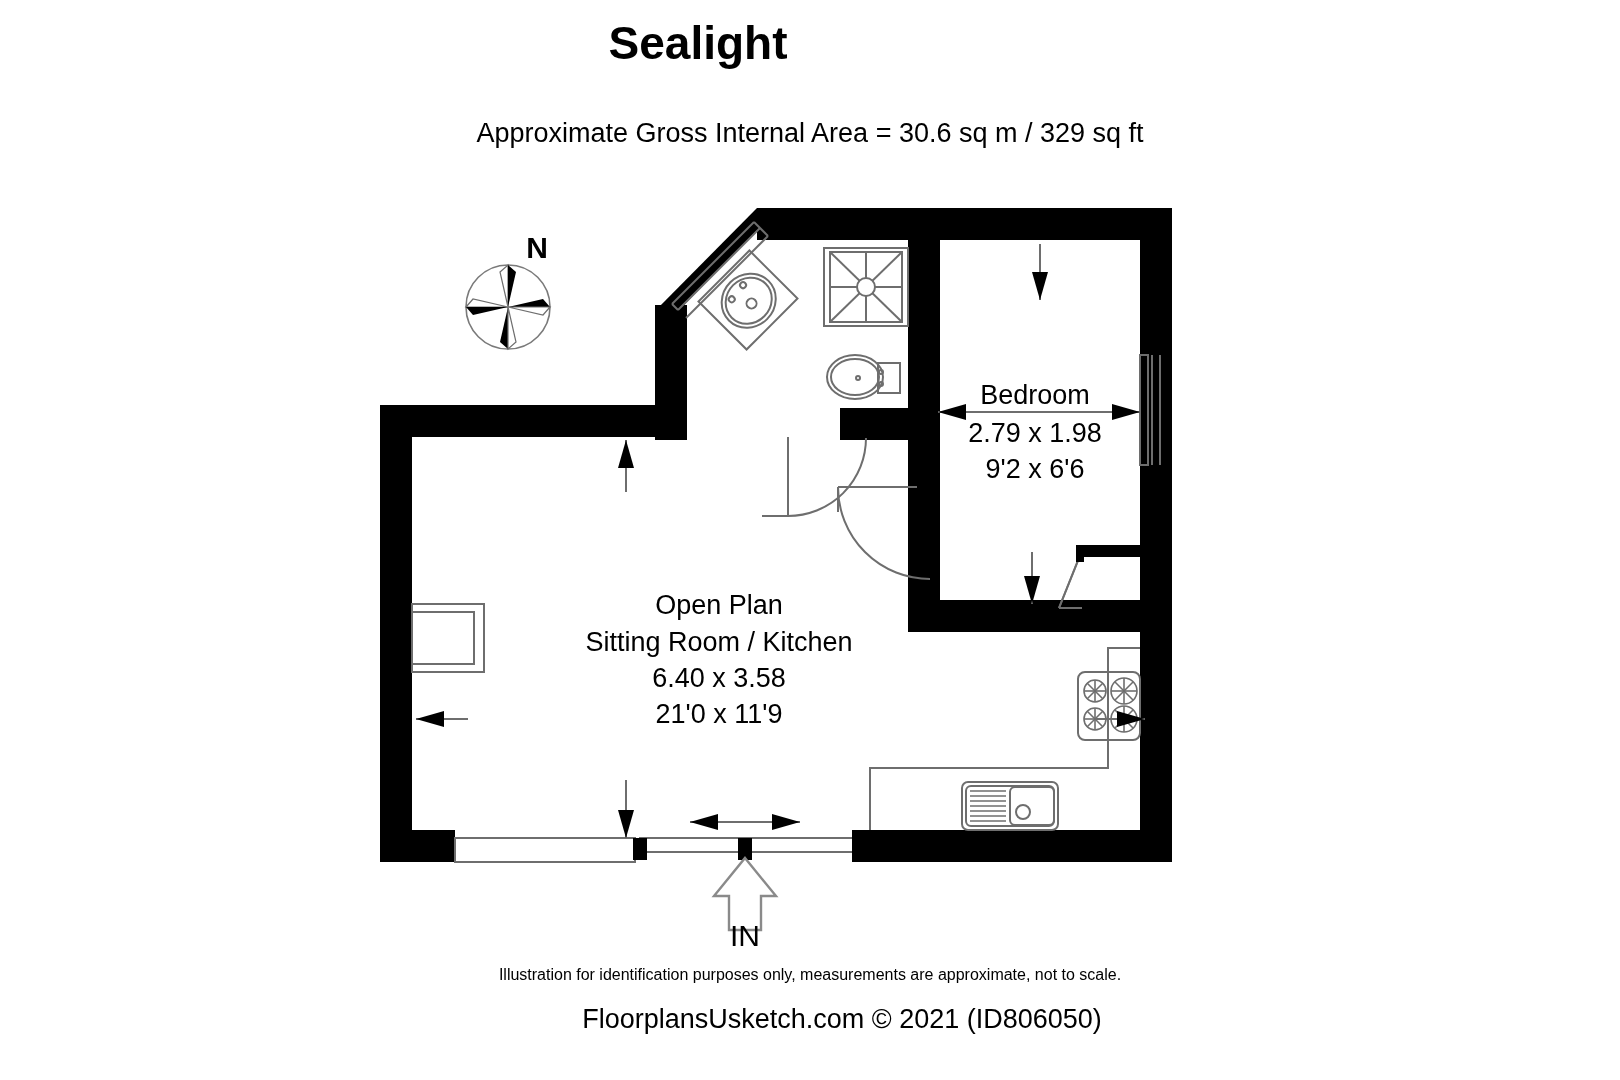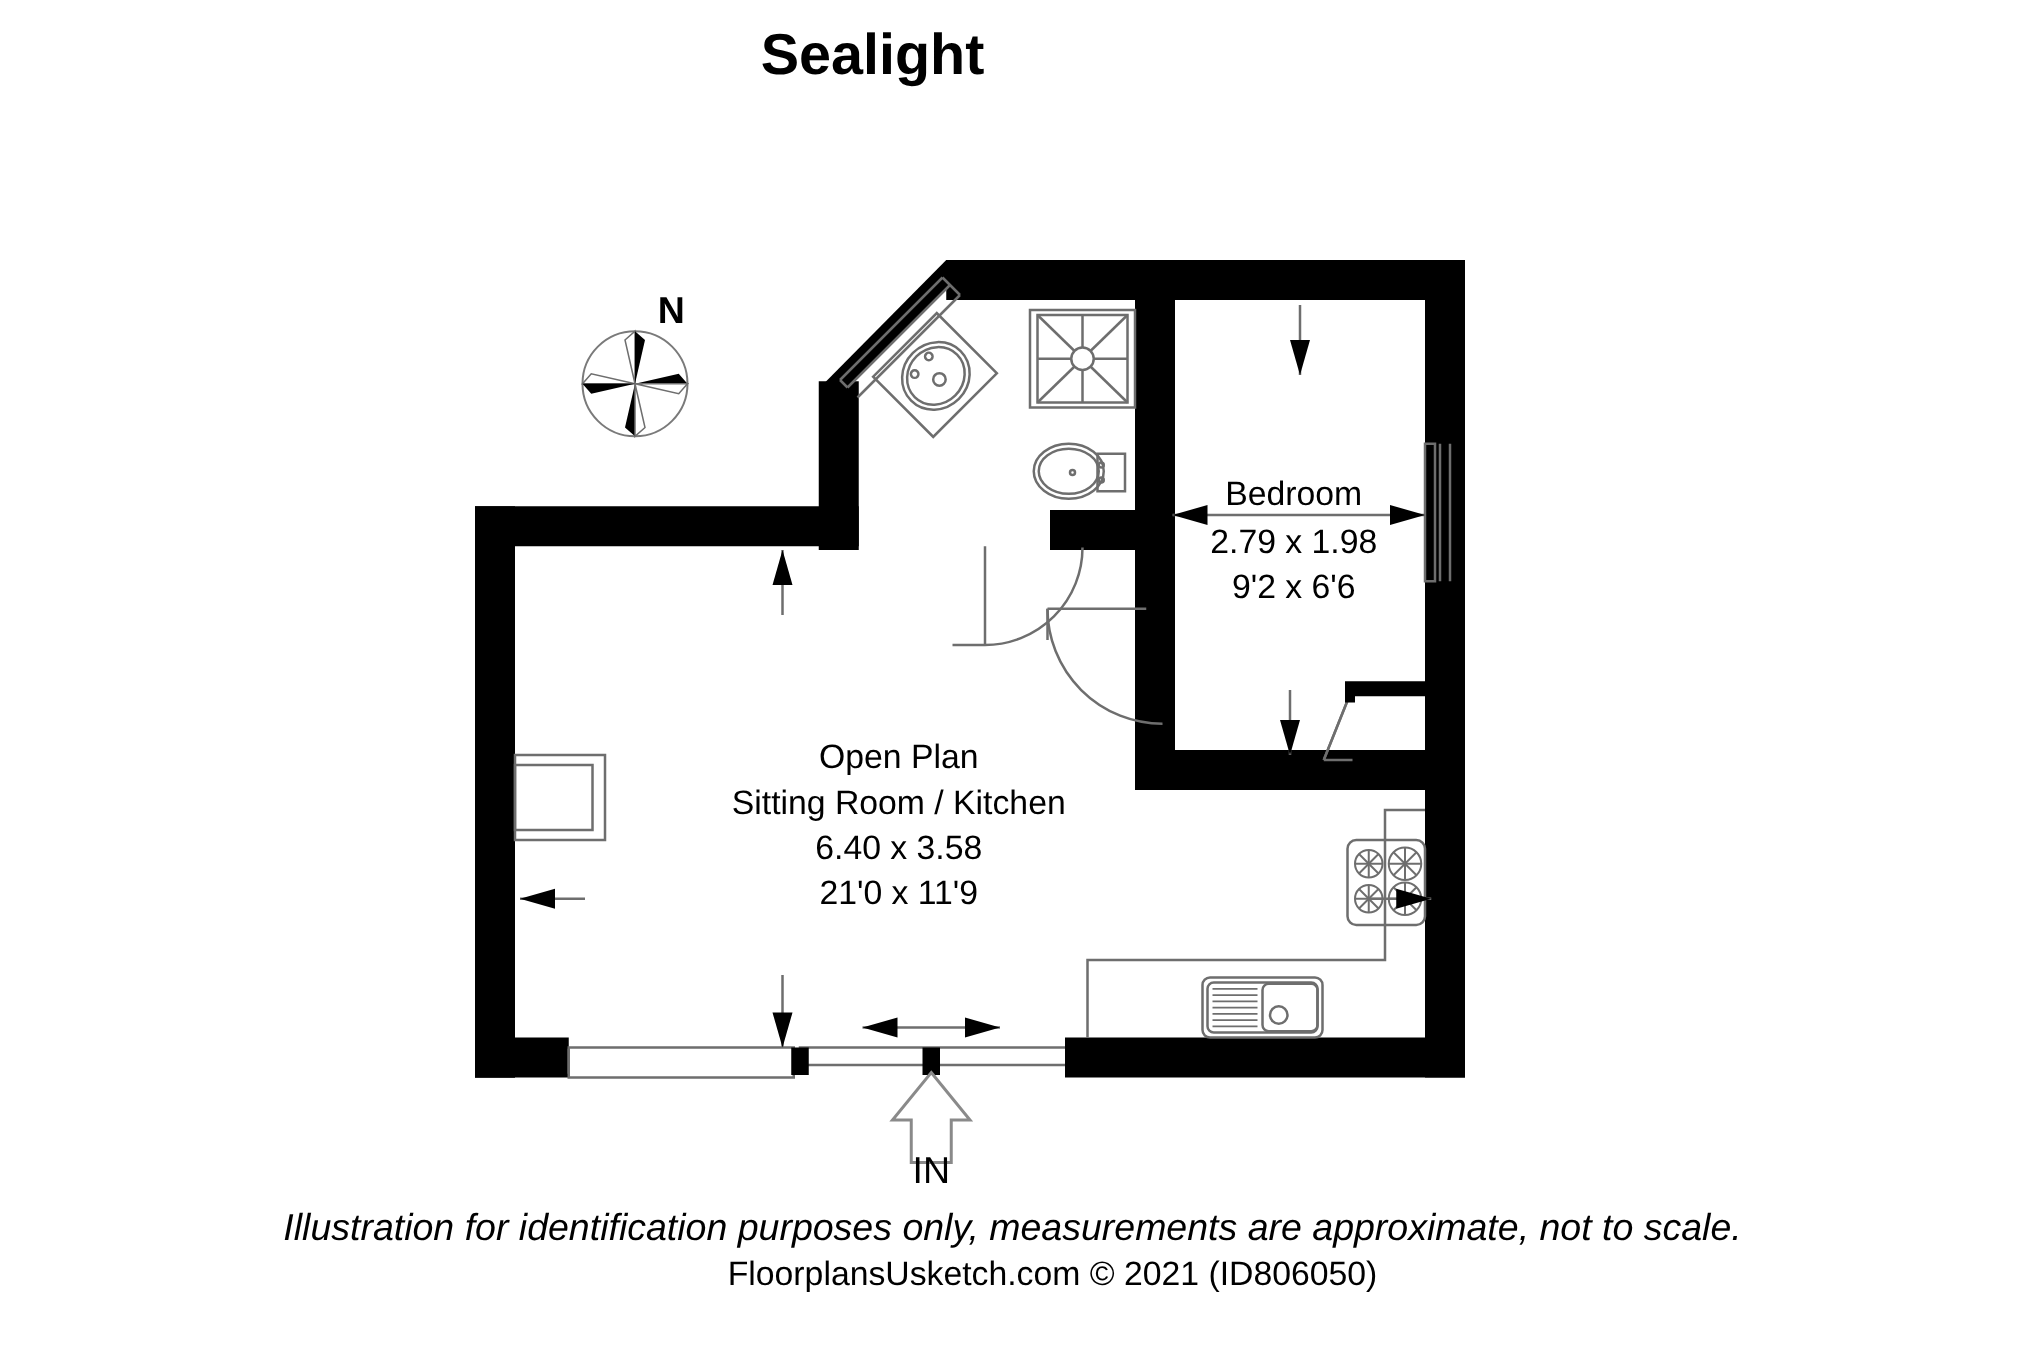--- a/index.html
+++ b/index.html
@@ -41,22 +41,21 @@
     text-align: center;
     font-size: 27px;
     font-weight: normal;
   }
   .footer-line1 {
     position: absolute;
     left: 0;
     top: 966px;
     width: 1620px;
     text-align: center;
-    font-size: 30px;
-    font-style: italic;
+    font-size: 16px;
   }
   .footer-line2 {
     position: absolute;
     left: 0;
     top: 1004px;
     width: 1620px;
     text-align: center;
     font-size: 27px;
     margin-left: 32px;
   }
@@ -85,20 +84,21 @@
     text-anchor: middle;
   }
 </style>
 </head>
 <body>
 
 <div id="page">
 
   <div class="title">Sealight</div>
 
+  <div class="subtitle">Approximate Gross Internal Area = 30.6 sq m / 329 sq ft</div>
 
   <svg id="plan-svg" width="1620" height="1080" viewBox="0 0 1620 1080">
 
     <g fill="#000000" stroke="none">
 
       <path d="M 757,208 L 1172,208 L 1172,240 L 757,240 Z"></path>
 
       <path d="M 757,208 L 779,208 L 681,308 L 658,308 Z"></path>
 
       <path d="M 655,305 L 687,305 L 687,440 L 655,440 Z"></path>

